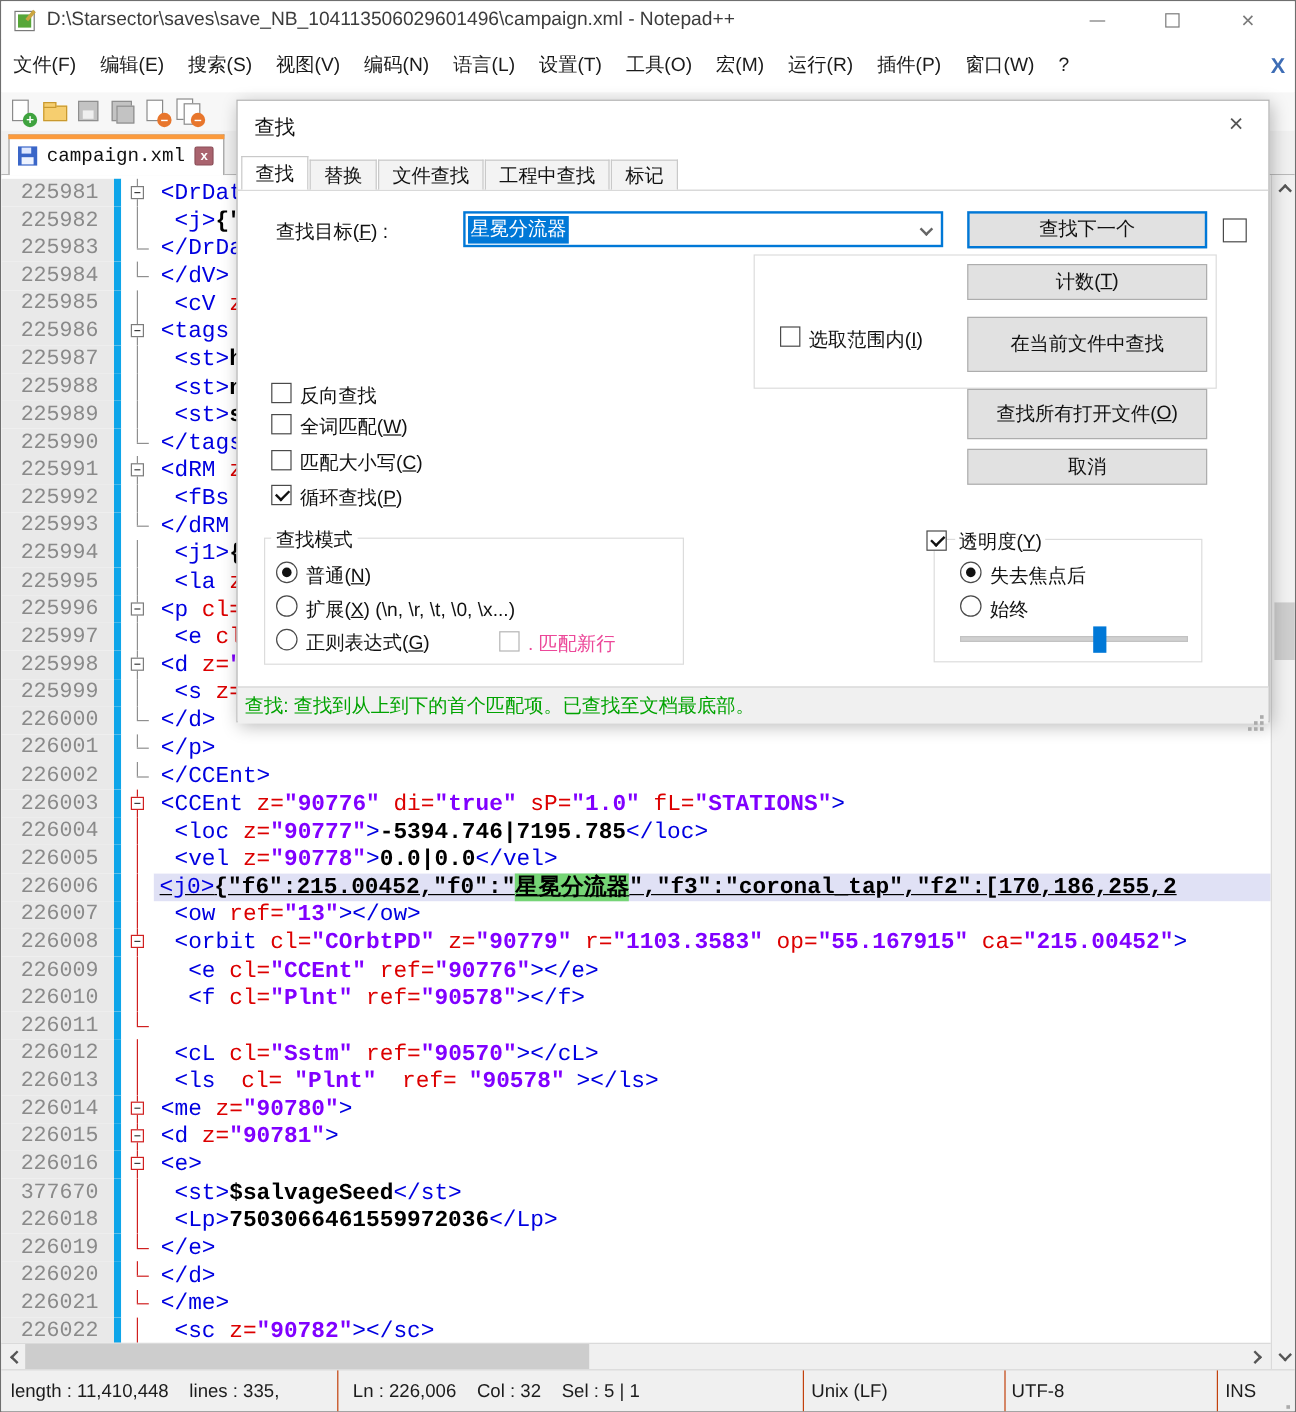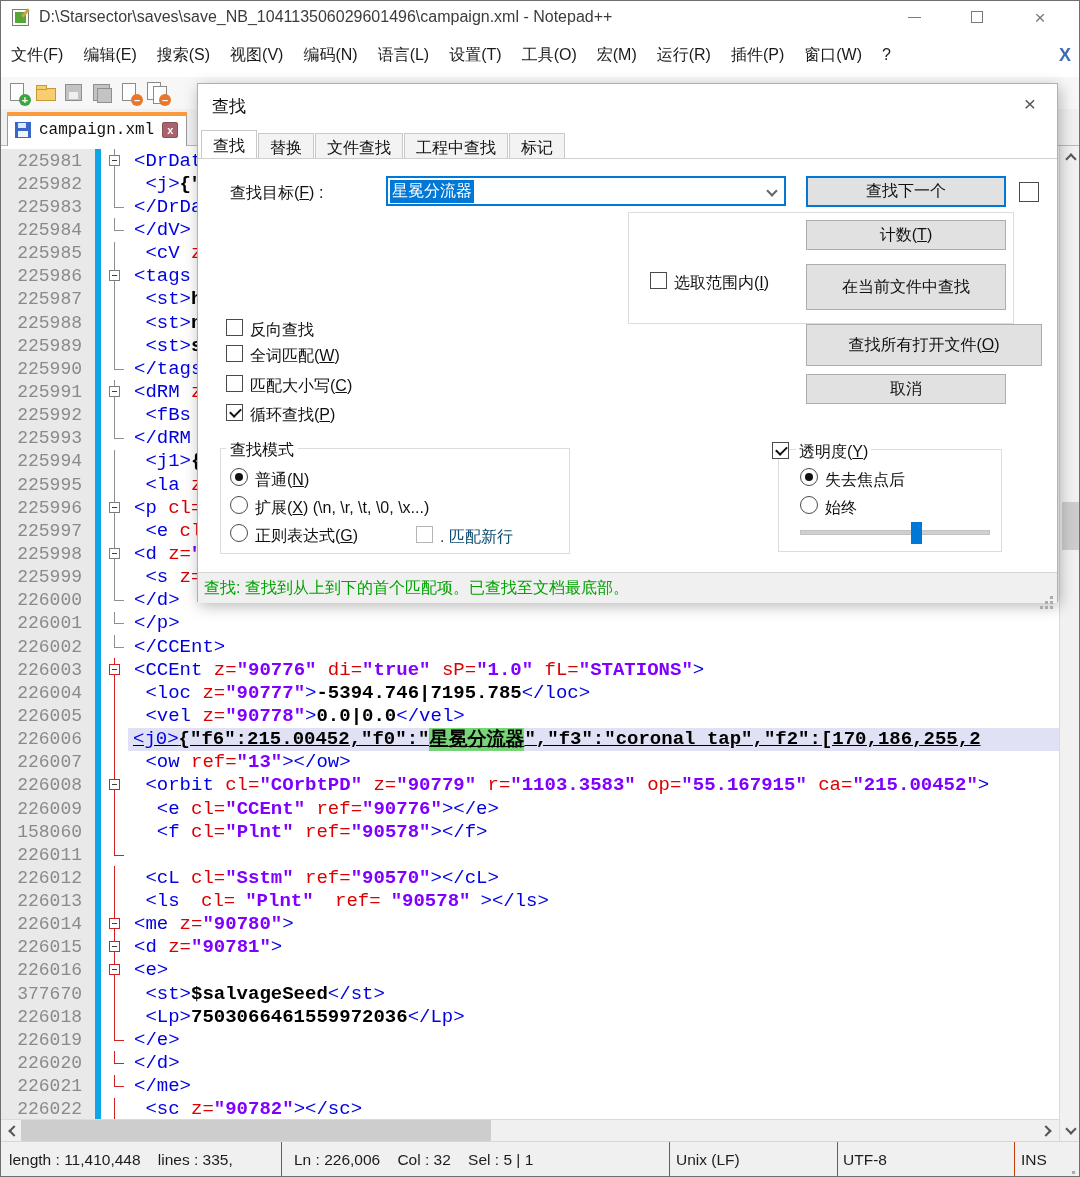--- a/index.html
+++ b/index.html
@@ -215,21 +215,21 @@
       <div class="erow"><div class="gut">226000</div><div class="foldc fg"><div class="fline half"></div><div class="ftick"></div></div><div class="codecell" style="padding-left: 6px;"><span class="s-t">&lt;/d&gt;</span></div></div>
       <div class="erow"><div class="gut">226001</div><div class="foldc fg"><div class="fline half"></div><div class="ftick"></div></div><div class="codecell" style="padding-left: 6px;"><span class="s-t">&lt;/p&gt;</span></div></div>
       <div class="erow"><div class="gut">226002</div><div class="foldc fg"><div class="fline half"></div><div class="ftick"></div></div><div class="codecell" style="padding-left: 6px;"><span class="s-t">&lt;/CCEnt&gt;</span></div></div>
       <div class="erow"><div class="gut">226003</div><div class="foldc fr"><div class="fline"></div><div class="fbox"></div></div><div class="codecell" style="padding-left: 6px;"><span class="s-t">&lt;CCEnt </span><span class="s-a">z=</span><span class="s-v">"90776" </span><span class="s-a">di=</span><span class="s-v">"true" </span><span class="s-a">sP=</span><span class="s-v">"1.0" </span><span class="s-a">fL=</span><span class="s-v">"STATIONS"</span><span class="s-t">&gt;</span></div></div>
       <div class="erow"><div class="gut">226004</div><div class="foldc fr"><div class="fline"></div></div><div class="codecell" style="padding-left: 17.4px;"><span class="s-t">&lt;loc </span><span class="s-a">z=</span><span class="s-v">"90777"</span><span class="s-t">&gt;</span><span class="s-c">-5394.746|7195.785</span><span class="s-t">&lt;/loc&gt;</span></div></div>
       <div class="erow"><div class="gut">226005</div><div class="foldc fr"><div class="fline"></div></div><div class="codecell" style="padding-left: 17.4px;"><span class="s-t">&lt;vel </span><span class="s-a">z=</span><span class="s-v">"90778"</span><span class="s-t">&gt;</span><span class="s-c">0.0|0.0</span><span class="s-t">&lt;/vel&gt;</span></div></div>
       <div class="erow hl"><div class="gut">226006</div><div class="foldc fr"><div class="fline"></div></div><div class="codecell" style="padding-left: 5px; text-decoration: underline;"><span class="s-t">&lt;j0&gt;</span><span class="s-c">{"f6":215.00452,"f0":"</span><span class="s-m">星冕分流器</span><span class="s-c">","f3":"coronal_tap","f2":[170,186,255,2</span></div></div>
       <div class="erow"><div class="gut">226007</div><div class="foldc fr"><div class="fline"></div></div><div class="codecell" style="padding-left: 17.4px;"><span class="s-t">&lt;ow </span><span class="s-a">ref=</span><span class="s-v">"13"</span><span class="s-t">&gt;&lt;/ow&gt;</span></div></div>
       <div class="erow"><div class="gut">226008</div><div class="foldc fr"><div class="fline"></div><div class="fbox"></div></div><div class="codecell" style="padding-left: 17.4px;"><span class="s-t">&lt;orbit </span><span class="s-a">cl=</span><span class="s-v">"COrbtPD" </span><span class="s-a">z=</span><span class="s-v">"90779" </span><span class="s-a">r=</span><span class="s-v">"1103.3583" </span><span class="s-a">op=</span><span class="s-v">"55.167915" </span><span class="s-a">ca=</span><span class="s-v">"215.00452"</span><span class="s-t">&gt;</span></div></div>
       <div class="erow"><div class="gut">226009</div><div class="foldc fr"><div class="fline"></div></div><div class="codecell" style="padding-left: 28.8px;"><span class="s-t">&lt;e </span><span class="s-a">cl=</span><span class="s-v">"CCEnt" </span><span class="s-a">ref=</span><span class="s-v">"90776"</span><span class="s-t">&gt;&lt;/e&gt;</span></div></div>
-      <div class="erow"><div class="gut">158060</div><div class="foldc fr"><div class="fline"></div></div><div class="codecell" style="padding-left: 28.8px;"><span class="s-t">&lt;f </span><span class="s-a">cl=</span><span class="s-v">"Plnt" </span><span class="s-a">ref=</span><span class="s-v">"90578"</span><span class="s-t">&gt;&lt;/f&gt;</span></div></div>
+      <div class="erow"><div class="gut">226010</div><div class="foldc fr"><div class="fline"></div></div><div class="codecell" style="padding-left: 28.8px;"><span class="s-t">&lt;f </span><span class="s-a">cl=</span><span class="s-v">"Plnt" </span><span class="s-a">ref=</span><span class="s-v">"90578"</span><span class="s-t">&gt;&lt;/f&gt;</span></div></div>
       <div class="erow"><div class="gut">226011</div><div class="foldc fr"><div class="fline half"></div><div class="ftick"></div></div></div>
       <div class="erow"><div class="gut">226012</div><div class="foldc fr"><div class="fline"></div></div><div class="codecell" style="padding-left: 17.4px;"><span class="s-t">&lt;cL </span><span class="s-a">cl=</span><span class="s-v">"Sstm" </span><span class="s-a">ref=</span><span class="s-v">"90570"</span><span class="s-t">&gt;&lt;/cL&gt;</span></div></div>
       <div class="erow"><div class="gut">226013</div><div class="foldc fr"><div class="fline"></div></div><div class="codecell" style="padding-left: 17.4px; gap: 10px;"><span class="s-t">&lt;ls </span><span class="s-a">cl=</span><span class="s-v">"Plnt" </span><span class="s-a">ref=</span><span class="s-v">"90578"</span><span class="s-t">&gt;&lt;/ls&gt;</span></div></div>
       <div class="erow"><div class="gut">226014</div><div class="foldc fr"><div class="fline"></div><div class="fbox"></div></div><div class="codecell" style="padding-left: 6px;"><span class="s-t">&lt;me </span><span class="s-a">z=</span><span class="s-v">"90780"</span><span class="s-t">&gt;</span></div></div>
       <div class="erow"><div class="gut">226015</div><div class="foldc fr"><div class="fline"></div><div class="fbox"></div></div><div class="codecell" style="padding-left: 6px;"><span class="s-t">&lt;d </span><span class="s-a">z=</span><span class="s-v">"90781"</span><span class="s-t">&gt;</span></div></div>
       <div class="erow"><div class="gut">226016</div><div class="foldc fr"><div class="fline"></div><div class="fbox"></div></div><div class="codecell" style="padding-left: 6px;"><span class="s-t">&lt;e&gt;</span></div></div>
       <div class="erow"><div class="gut">377670</div><div class="foldc fr"><div class="fline"></div></div><div class="codecell" style="padding-left: 17.4px;"><span class="s-t">&lt;st&gt;</span><span class="s-c">$salvageSeed</span><span class="s-t">&lt;/st&gt;</span></div></div>
       <div class="erow"><div class="gut">226018</div><div class="foldc fr"><div class="fline"></div></div><div class="codecell" style="padding-left: 17.4px;"><span class="s-t">&lt;Lp&gt;</span><span class="s-c">7503066461559972036</span><span class="s-t">&lt;/Lp&gt;</span></div></div>
       <div class="erow"><div class="gut">226019</div><div class="foldc fr"><div class="fline half"></div><div class="ftick"></div></div><div class="codecell" style="padding-left: 6px;"><span class="s-t">&lt;/e&gt;</span></div></div>
       <div class="erow"><div class="gut">226020</div><div class="foldc fr"><div class="fline half"></div><div class="ftick"></div></div><div class="codecell" style="padding-left: 6px;"><span class="s-t">&lt;/d&gt;</span></div></div>
@@ -287,42 +287,42 @@
     </div>
     <div class="btn primary" style="left:608px;top:92px;width:200px;height:31px;">查找下一个</div>
     <div class="cb" style="left:821px;top:98px;width:20px;height:20px;"></div>
 
     <div class="grp" style="left:430px;top:128px;width:386px;height:112px;"></div>
     <div class="btn" style="left:608px;top:136px;width:200px;height:30px;">计数(<u>T</u>)</div>
     <div class="btn" style="left:608px;top:180px;width:200px;height:46px;">在当前文件中查找</div>
     <div class="cb" style="left:452px;top:188px;"></div>
     <div class="dlbl" style="left:476px;top:189px;">选取范围内(<u>I</u>)</div>
 
-    <div class="btn" style="left:608px;top:240px;width:236px;height:42px;">查找所有打开文件(<u>O</u>)</div>
+    <div class="btn" style="left:608px;top:240px;width:200px;height:42px;">查找所有打开文件(<u>O</u>)</div>
     <div class="btn" style="left:608px;top:290px;width:200px;height:30px;">取消</div>
 
     <div class="cb" style="left:28px;top:235px;"></div>
     <div class="dlbl" style="left:52px;top:236px;">反向查找</div>
     <div class="cb" style="left:28px;top:261px;"></div>
     <div class="dlbl" style="left:52px;top:262px;">全词匹配(<u>W</u>)</div>
     <div class="cb" style="left:28px;top:291px;"></div>
     <div class="dlbl" style="left:52px;top:292px;">匹配大小写(<u>C</u>)</div>
     <div class="cb on" style="left:28px;top:320px;"></div>
     <div class="dlbl" style="left:52px;top:321px;">循环查找(<u>P</u>)</div>
 
     <div class="grp" style="left:22px;top:364px;width:350px;height:106px;"></div>
     <div class="legend" style="left:28px;top:356px;">查找模式</div>
     <div class="rad on" style="left:32px;top:384px;"></div>
     <div class="dlbl" style="left:57px;top:386px;">普通(<u>N</u>)</div>
     <div class="rad" style="left:32px;top:412px;"></div>
     <div class="dlbl" style="left:57px;top:414px;">扩展(<u>X</u>) (\n, \r, \t, \0, \x...)</div>
     <div class="rad" style="left:32px;top:440px;"></div>
     <div class="dlbl" style="left:57px;top:442px;">正则表达式(<u>G</u>)</div>
     <div class="cb dis" style="left:218px;top:442px;"></div>
-    <div class="dlbl" style="left:242px;top:443px;color:#0c4a6e;">. 匹配新行</div>
+    <div class="dlbl" style="left:242px;top:443px;color:#ec4899;">. 匹配新行</div>
 
     <div class="grp" style="left:580px;top:365px;width:224px;height:103px;"></div>
     <div class="cb on" style="left:574px;top:358px;background:#fff;z-index:2;"></div>
     <div class="dlbl" style="left:598px;top:358px;background:#fff;padding:0 3px;z-index:2;">透明度(<u>Y</u>)</div>
     <div class="rad on" style="left:602px;top:384px;"></div>
     <div class="dlbl" style="left:627px;top:386px;">失去焦点后</div>
     <div class="rad" style="left:602px;top:412px;"></div>
     <div class="dlbl" style="left:627px;top:414px;">始终</div>
     <div id="slider-track">
       <div id="slider-thumb" style="left: 110px;"></div>

